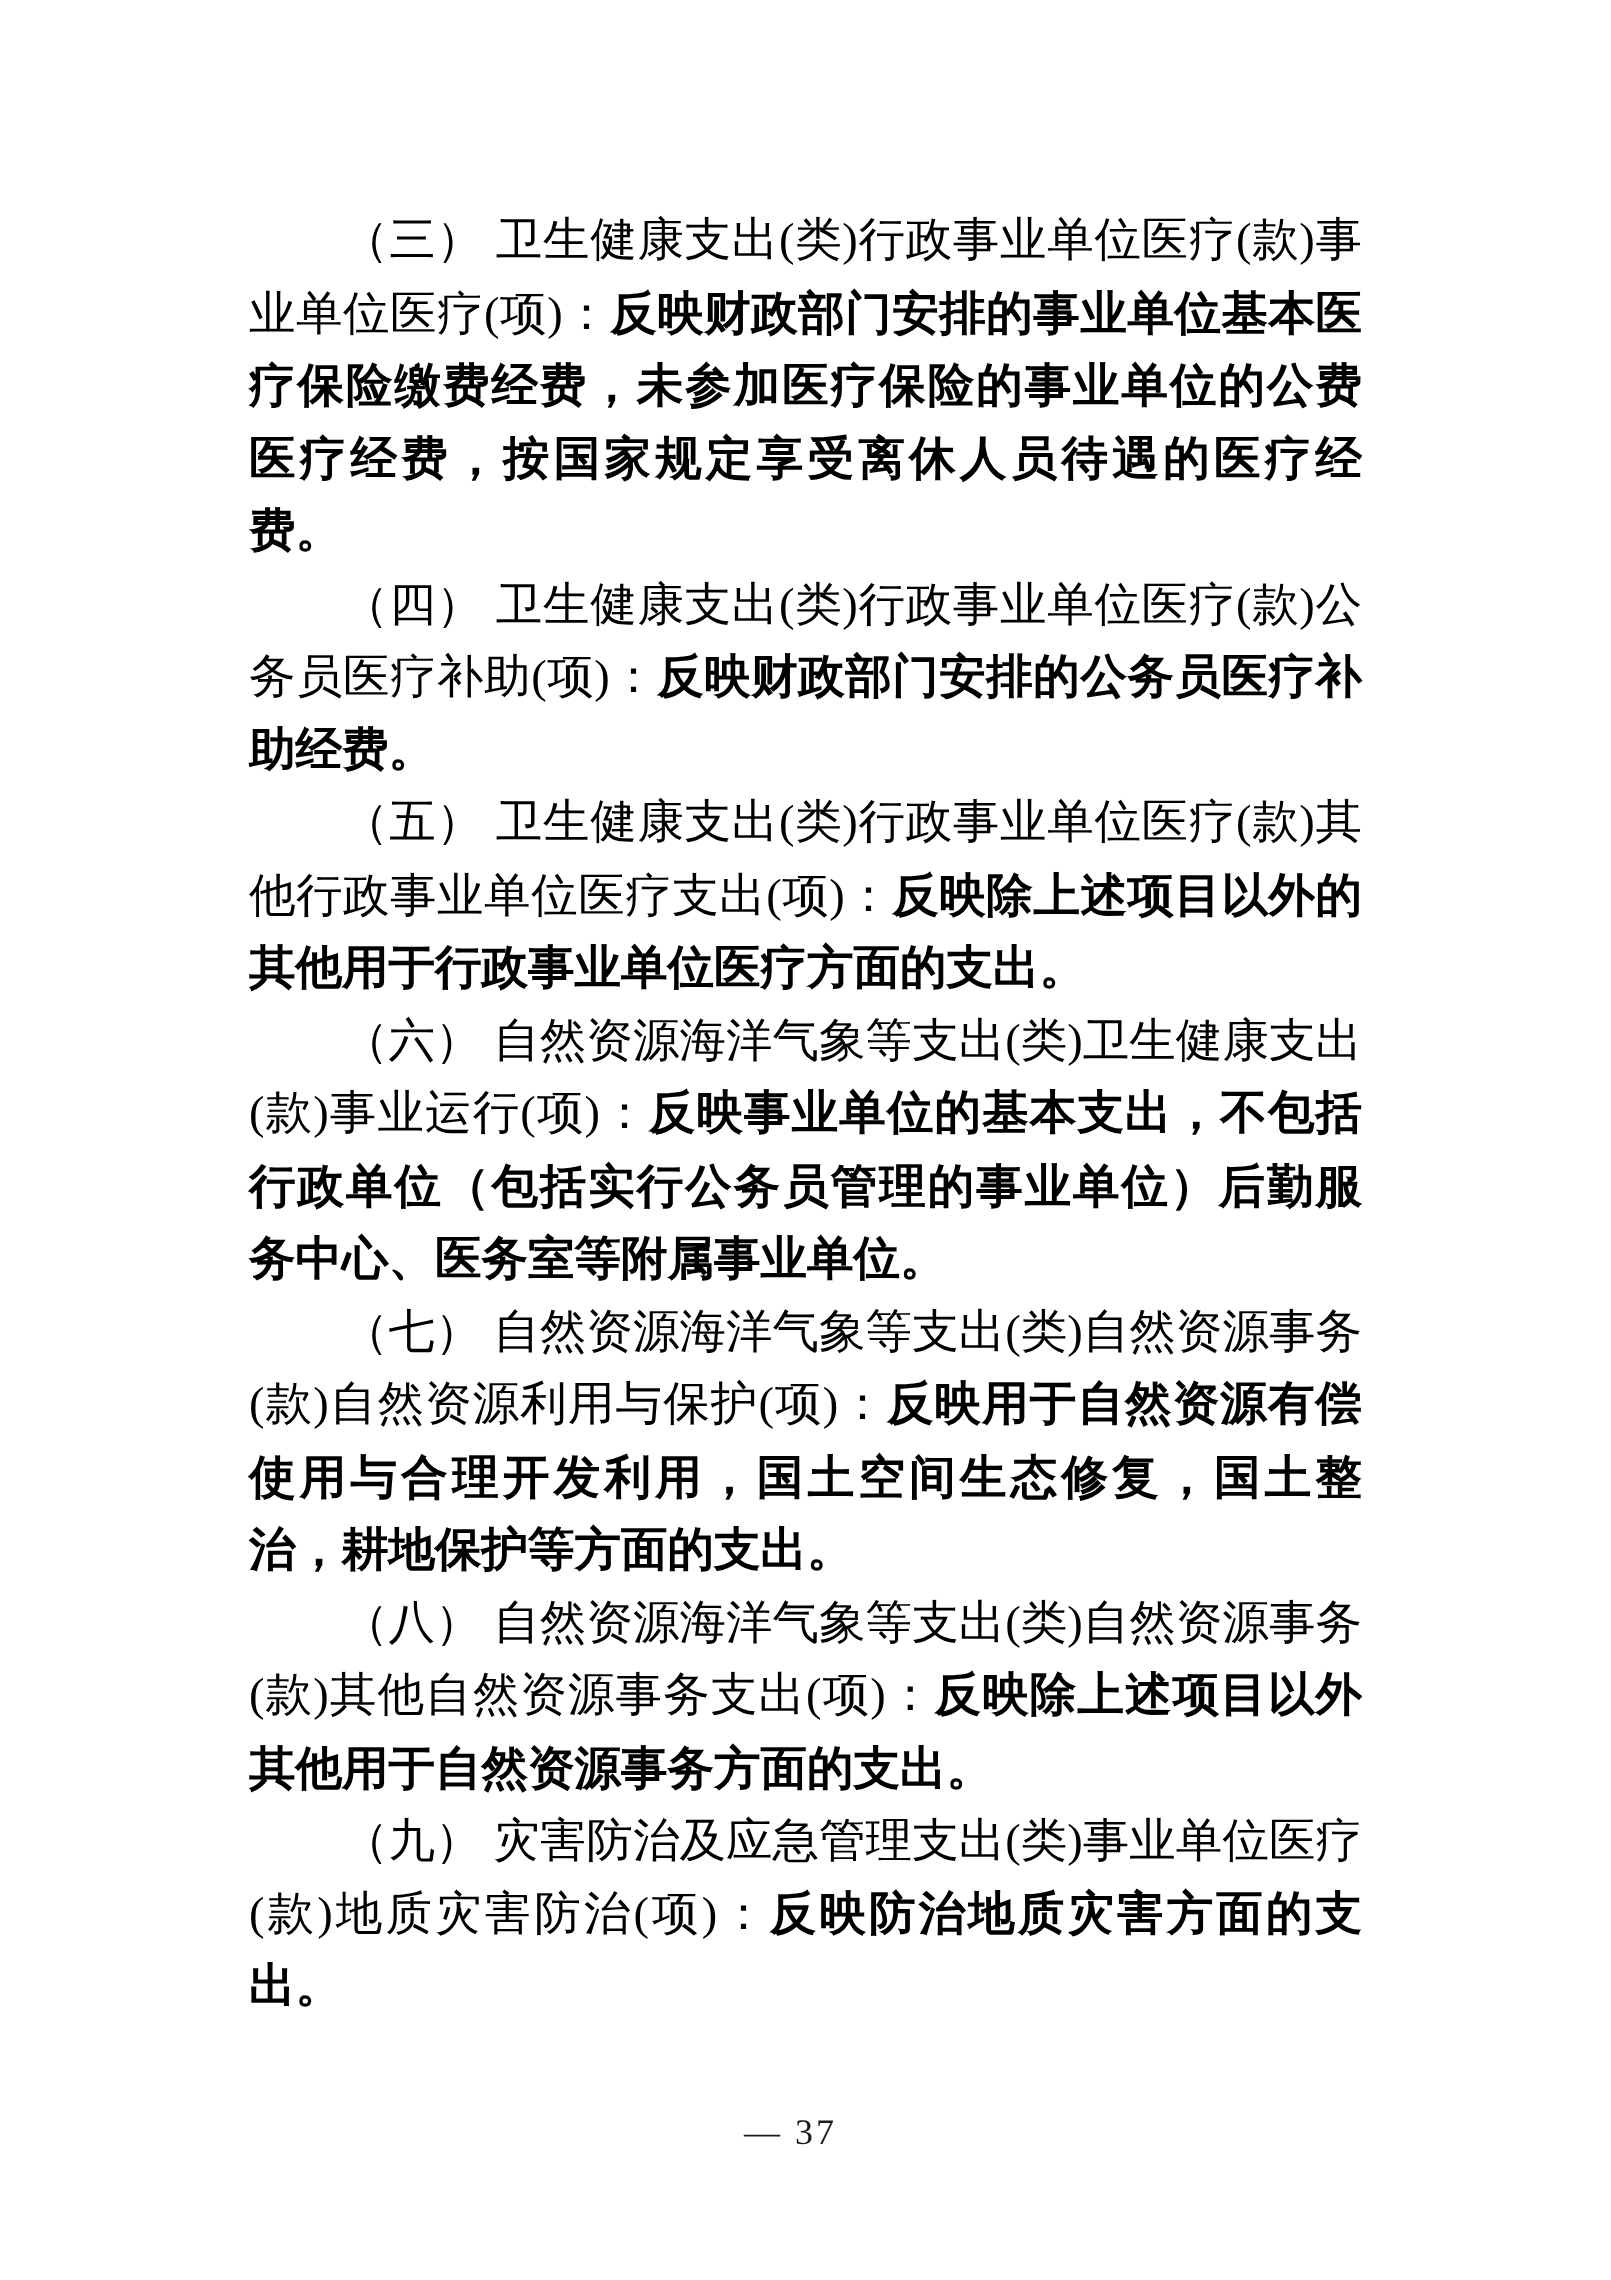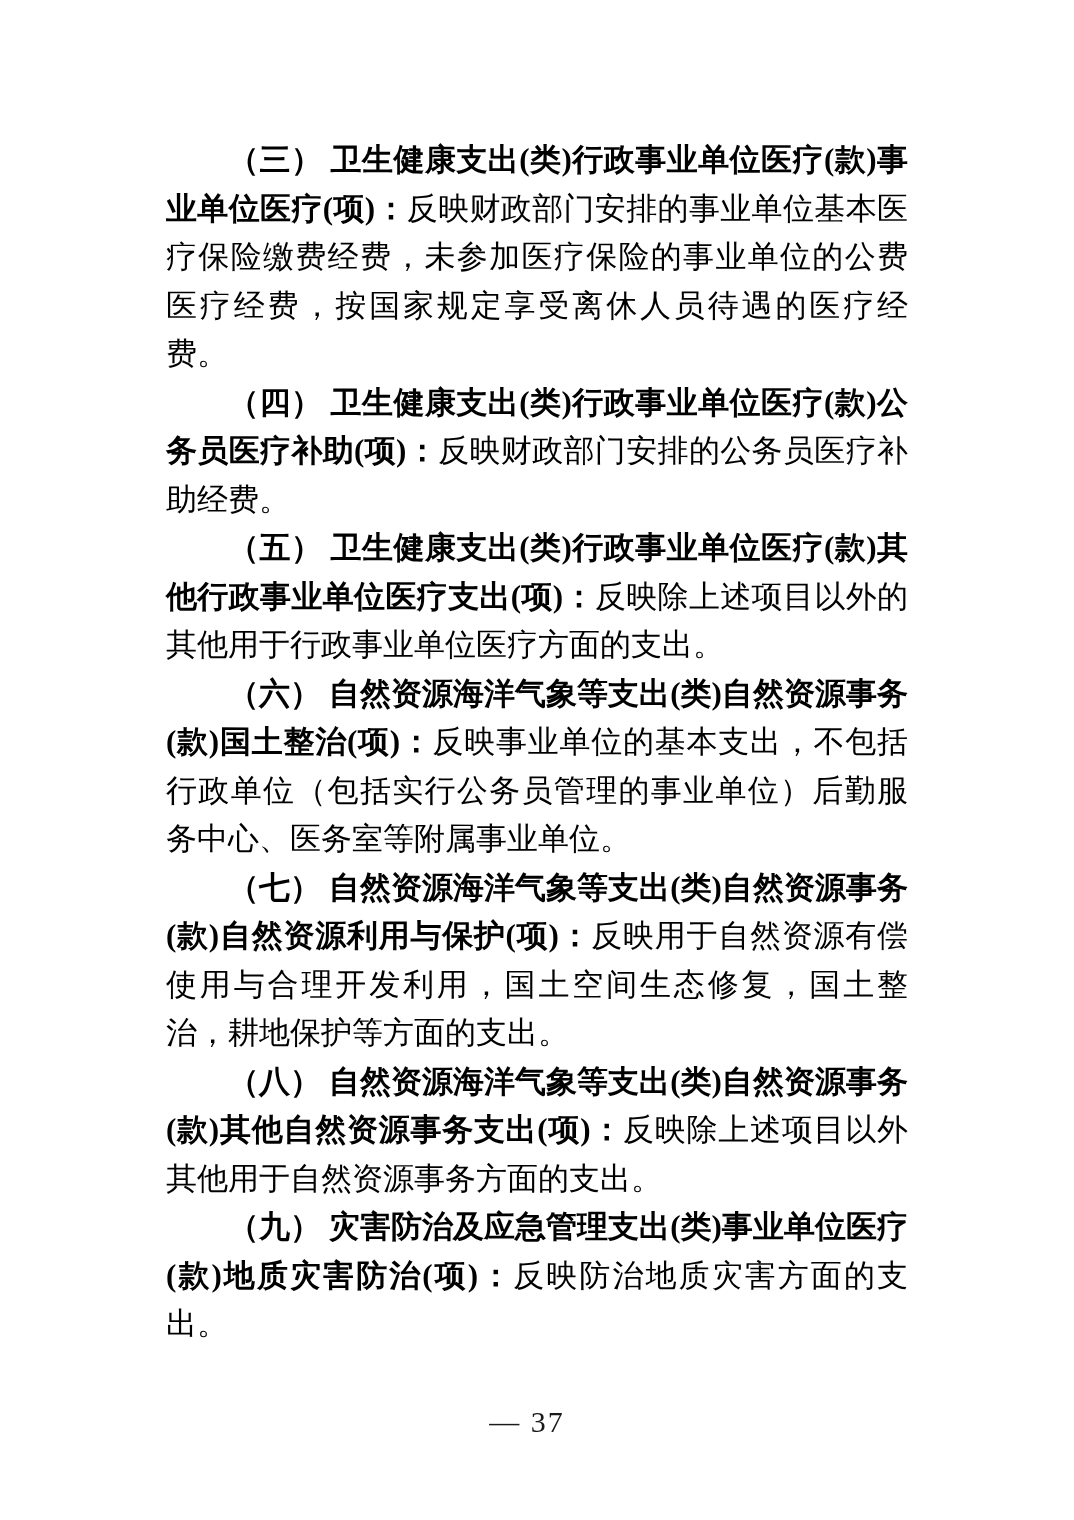--- a/index.html
+++ b/index.html
@@ -25,45 +25,45 @@
   p.para {
     margin: 0;
     padding: 0;
     font-size: 31px;
     line-height: 48.5px;
     text-align: justify;
     text-indent: 62px;
     color: #000000;
   }
   p.para .head {
-    font-weight: 700;
+    font-weight: 400;
   }
   p.para .body {
-    font-weight: 400;
+    font-weight: 700;
   }
   .footer {
     position: absolute;
     left: 0;
     top: 1402px;
     width: 1054px; 
     text-align: center;
-    font-size: 30px;
+    font-size: 24px;
     line-height: 40px;
     color: #1a1a1a;
     letter-spacing: 2px;
   }
 </style>
 </head>
 <body>
 
 <div class="page">
   <div class="content">
     <p class="para"><span class="head">（三） 卫生健康支出(类)行政事业单位医疗(款)事业单位医疗(项)：</span><span class="body">反映财政部门安排的事业单位基本医疗保险缴费经费，未参加医疗保险的事业单位的公费医疗经费，按国家规定享受离休人员待遇的医疗经费。</span></p>
     <p class="para"><span class="head">（四） 卫生健康支出(类)行政事业单位医疗(款)公务员医疗补助(项)：</span><span class="body">反映财政部门安排的公务员医疗补助经费。</span></p>
     <p class="para"><span class="head">（五） 卫生健康支出(类)行政事业单位医疗(款)其他行政事业单位医疗支出(项)：</span><span class="body">反映除上述项目以外的其他用于行政事业单位医疗方面的支出。</span></p>
-    <p class="para"><span class="head">（六） 自然资源海洋气象等支出(类)自然资源事务(款)国土整治(项)：</span><span class="body">反映事业单位的基本支出，不包括行政单位（包括实行公务员管理的事业单位）后勤服务中心、医务室等附属事业单位。</span></p>
+    <p class="para"><span class="head">（六） 自然资源海洋气象等支出(类)卫生健康支出(款)事业运行(项)：</span><span class="body">反映事业单位的基本支出，不包括行政单位（包括实行公务员管理的事业单位）后勤服务中心、医务室等附属事业单位。</span></p>
     <p class="para"><span class="head">（七） 自然资源海洋气象等支出(类)自然资源事务(款)自然资源利用与保护(项)：</span><span class="body">反映用于自然资源有偿使用与合理开发利用，国土空间生态修复，国土整治，耕地保护等方面的支出。</span></p>
     <p class="para"><span class="head">（八） 自然资源海洋气象等支出(类)自然资源事务(款)其他自然资源事务支出(项)：</span><span class="body">反映除上述项目以外其他用于自然资源事务方面的支出。</span></p>
     <p class="para"><span class="head">（九） 灾害防治及应急管理支出(类)事业单位医疗(款)地质灾害防治(项)：</span><span class="body">反映防治地质灾害方面的支出。</span></p>
   </div>
 
   <div class="footer">— 37</div>
 </div>
 
 </body></html>

